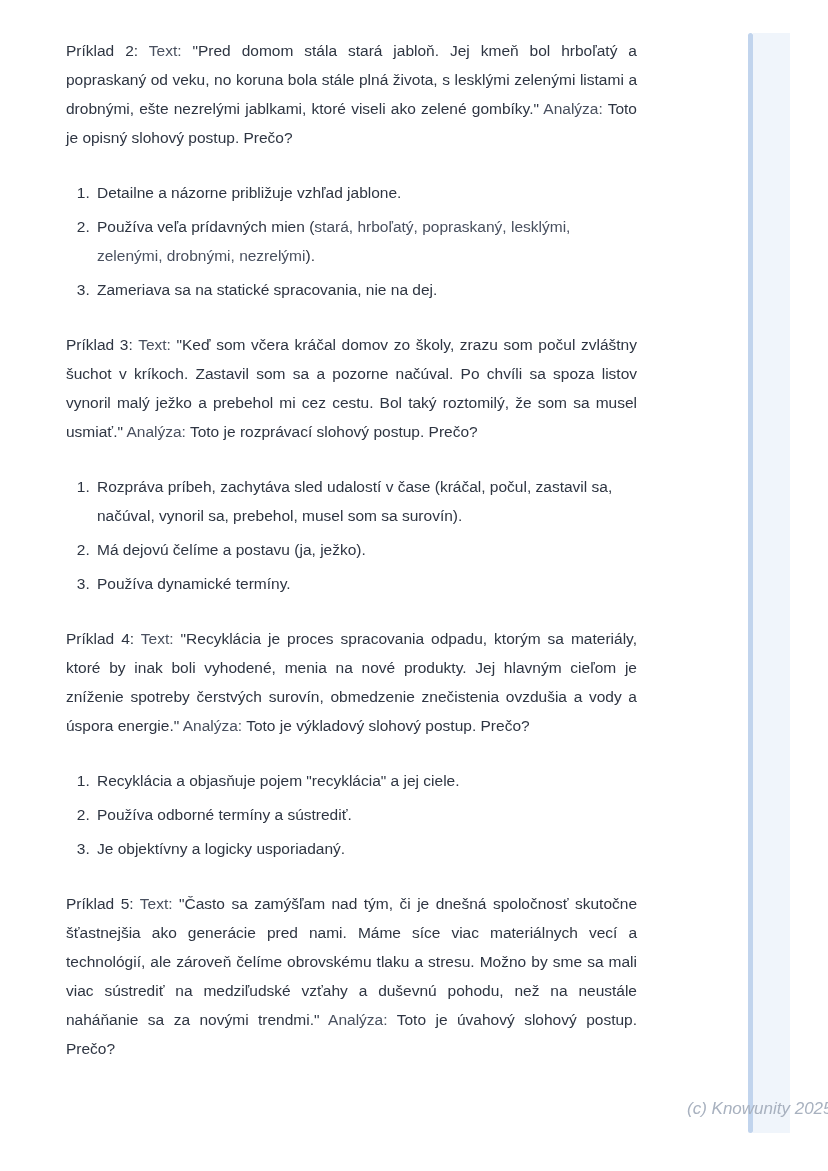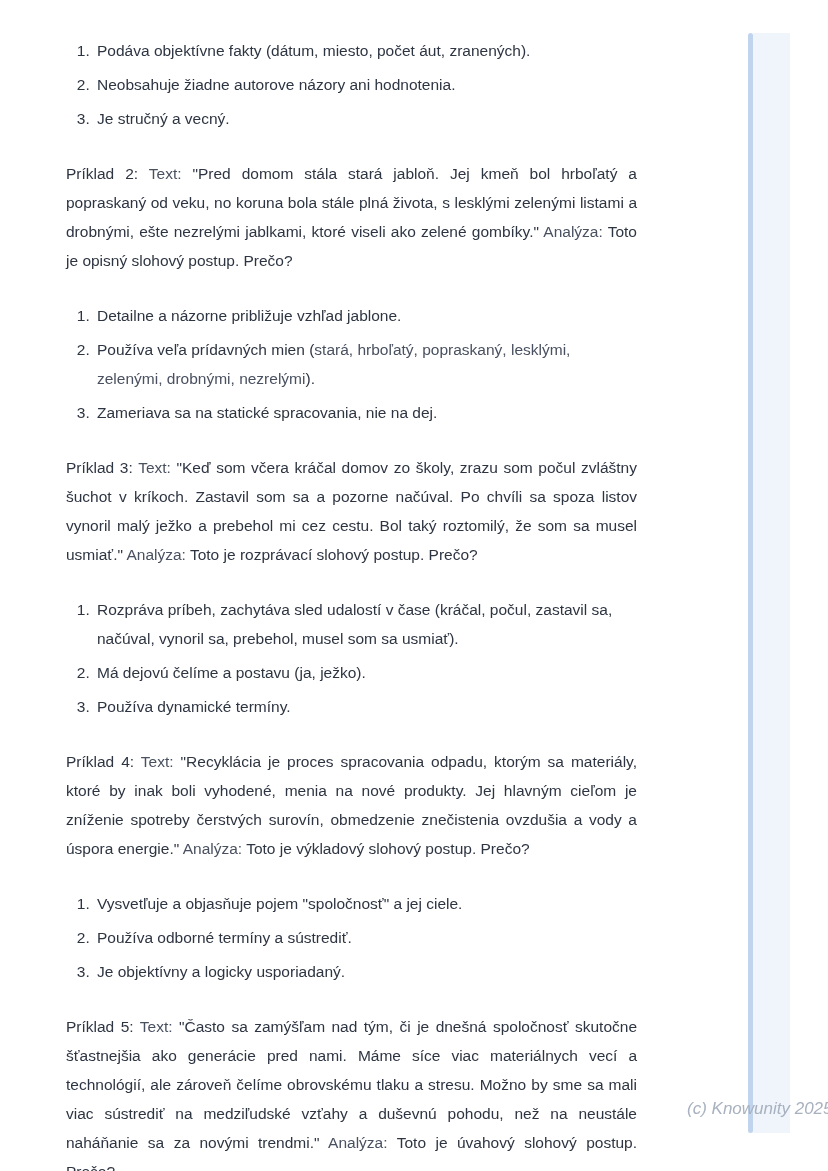--- a/index.html
+++ b/index.html
@@ -67,40 +67,35 @@
     z-index: 2;
     white-space: nowrap;
     font-style: italic;
   }
 </style>
 </head>
 <body>
 
 <div class="page" style="--page-bg: #ffffff; --text-color: #2e3542; --italic-color: #49505f; --watermark-color: #a8b1bf; --track-color: #f0f5fb; --thumb-color: #c1d4ed;">
   <main class="content" id="doc-content">
-      <ol>
-        <li><span>Podáva objektívne fakty (dátum, miesto, počet áut, zranených).</span></li>
-        <li><span>Neobsahuje žiadne autorove názory ani hodnotenia.</span></li>
-        <li><span>Je stručný a vecný.</span></li>
-      </ol>
       <p><span class="run-b">Príklad 2: </span><span class="run-i">Text: </span><span>"Pred domom stála stará jabloň. Jej kmeň bol hrboľatý a popraskaný od veku, no koruna bola stále plná života, s lesklými zelenými listami a drobnými, ešte nezrelými jablkami, ktoré viseli ako zelené gombíky." </span><span class="run-i">Analýza: </span><span>Toto je </span><span class="run-b">opisný slohový postup</span><span>. Prečo?</span></p>
       <ol>
         <li><span>Detailne a názorne približuje vzhľad jablone.</span></li>
         <li><span>Používa veľa prídavných mien (</span><span class="run-i">stará, hrboľatý, popraskaný, lesklými, zelenými, drobnými, nezrelými</span><span>).</span></li>
         <li><span>Zameriava sa na statické spracovania, nie na dej.</span></li>
       </ol>
       <p><span class="run-b">Príklad 3: </span><span class="run-i">Text: </span><span>"Keď som včera kráčal domov zo školy, zrazu som počul zvláštny šuchot v kríkoch. Zastavil som sa a pozorne načúval. Po chvíli sa spoza listov vynoril malý ježko a prebehol mi cez cestu. Bol taký roztomilý, že som sa musel usmiať." </span><span class="run-i">Analýza: </span><span>Toto je </span><span class="run-b">rozprávací slohový postup</span><span>. Prečo?</span></p>
       <ol>
-        <li><span>Rozpráva príbeh, zachytáva sled udalostí v čase (kráčal, počul, zastavil sa, načúval, vynoril sa, prebehol, musel som sa usmiať).</span></li>
+        <li><span>Rozpráva príbeh, zachytáva sled udalostí v čase (kráčal, počul, zastavil sa, načúval, vynoril sa, prebehol, musel som sa surovín).</span></li>
         <li><span>Má dejovú čelíme a postavu (ja, ježko).</span></li>
         <li><span>Používa dynamické termíny.</span></li>
       </ol>
       <p><span class="run-b">Príklad 4: </span><span class="run-i">Text: </span><span>"Recyklácia je proces spracovania odpadu, ktorým sa materiály, ktoré by inak boli vyhodené, menia na nové produkty. Jej hlavným cieľom je zníženie spotreby čerstvých surovín, obmedzenie znečistenia ovzdušia a vody a úspora energie." </span><span class="run-i">Analýza: </span><span>Toto je </span><span class="run-b">výkladový slohový postup</span><span>. Prečo?</span></p>
       <ol>
-        <li><span>Vysvetľuje a objasňuje pojem "spoločnosť" a jej ciele.</span></li>
+        <li><span>Recyklácia a objasňuje pojem "recyklácia" a jej ciele.</span></li>
         <li><span>Používa odborné termíny a sústrediť.</span></li>
         <li><span>Je objektívny a logicky usporiadaný.</span></li>
       </ol>
       <p><span class="run-b">Príklad 5: </span><span class="run-i">Text: </span><span>"Často sa zamýšľam nad tým, či je dnešná spoločnosť skutočne šťastnejšia ako generácie pred nami. Máme síce viac materiálnych vecí a technológií, ale zároveň čelíme obrovskému tlaku a stresu. Možno by sme sa mali viac sústrediť na medziľudské vzťahy a duševnú pohodu, než na neustále naháňanie sa za novými trendmi." </span><span class="run-i">Analýza: </span><span>Toto je </span><span class="run-b">úvahový slohový postup</span><span>. Prečo?</span></p>
     </main>
   <div class="scroll-track">
     <div class="scroll-thumb"></div>
   </div>
   <div class="watermark">(c) Knowunity 2025</div>
 </div>

